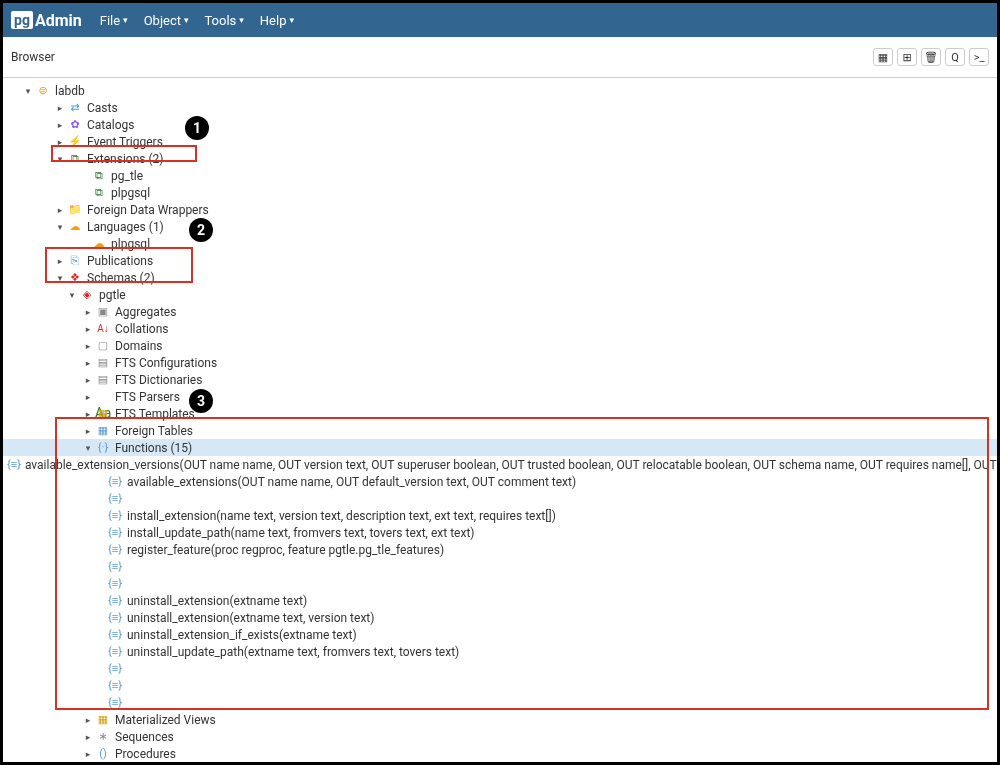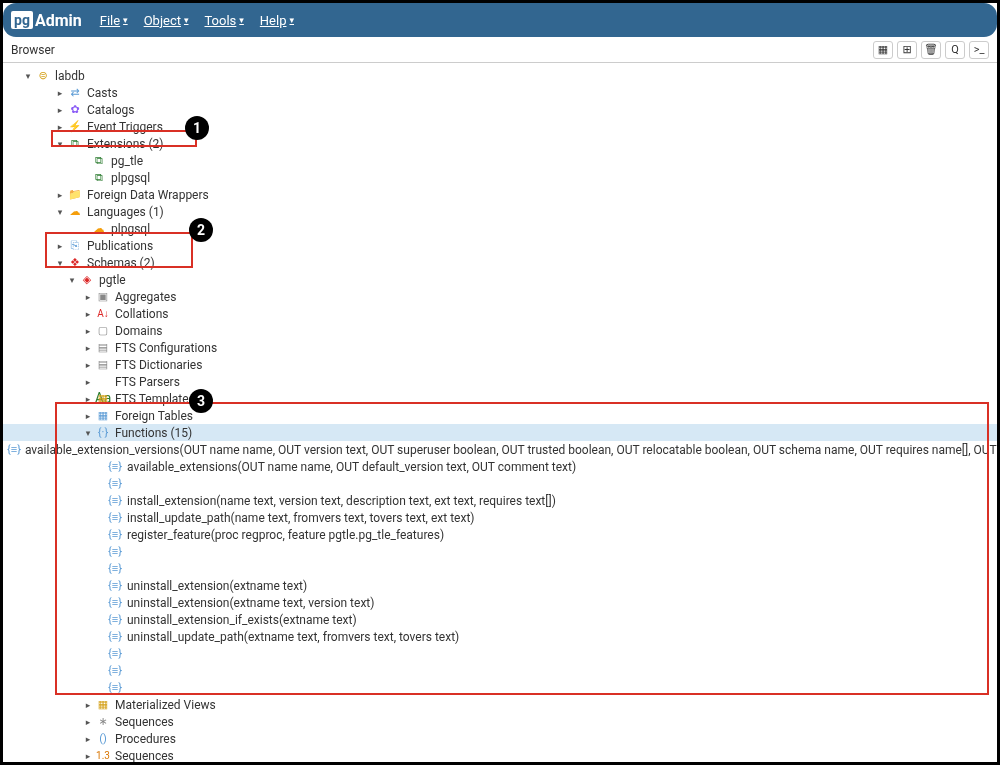--- a/index.html
+++ b/index.html
@@ -1,23 +1,23 @@
 <!DOCTYPE html>
 <html><head>
 <meta charset="utf-8">
 <style>
 * { margin: 0; padding: 0; box-sizing: border-box; font-family: -apple-system, BlinkMacSystemFont, "Segoe UI", Roboto, sans-serif; }
 body { background: #fff; font-size: 12px; color: #333; }
 .wrapper { border: 3px solid #000; width: 1000px; height: 765px; position: relative; overflow: hidden; }
-.topbar { background: #326690; color: #fff; height: 34px; display: flex; align-items: center; padding: 0 8px; border-radius: 13px; }
+.topbar { background: #326690; color: #fff; height: 34px; display: flex; align-items: center; padding: 0 8px; }
 .logo { display: flex; align-items: center; font-weight: bold; font-size: 16px; margin-right: 18px; }
 .logo-icon { background: #fff; color: #326690; padding: 1px 3px; border-radius: 2px; font-size: 14px; margin-right: 2px; font-weight: bold; }
-.menu-item { margin-right: 16px; cursor: pointer; font-size: 13px; display: flex; align-items: center; text-decoration: underline; }
+.menu-item { margin-right: 16px; cursor: pointer; font-size: 13px; display: flex; align-items: center; }
 .menu-item .caret { margin-left: 3px; font-size: 9px; }
-.subbar { background: #fff; border-bottom: 1px solid #ccc; height: 26px; display: flex; align-items: center; padding: 0 8px; justify-content: space-between; }
+.subbar { background: #fff; border-bottom: 1px solid #ccc; height: 41px; display: flex; align-items: center; padding: 0 8px; justify-content: space-between; }
 .subbar-left { font-size: 12px; color: #333; }
 .subbar-right { display: flex; gap: 4px; }
 .tool-btn { width: 20px; height: 18px; border: 1px solid #ccc; border-radius: 3px; display: flex; align-items: center; justify-content: center; font-size: 11px; background: #fff; cursor: pointer; }
 .tree { padding: 4px 0; position: relative; }
 .node { display: flex; align-items: center; height: 17px; padding: 0 4px; cursor: pointer; white-space: nowrap; }
 .node.selected { background: #d6e8f5; }
 .chev { width: 10px; display: inline-flex; justify-content: center; font-size: 9px; color: #555; margin-right: 2px; }
 .chev.blank { visibility: hidden; }
 .ico { width: 16px; display: inline-flex; justify-content: center; margin-right: 4px; font-size: 11px; }
 .db-ico { color: #d4a017; }

